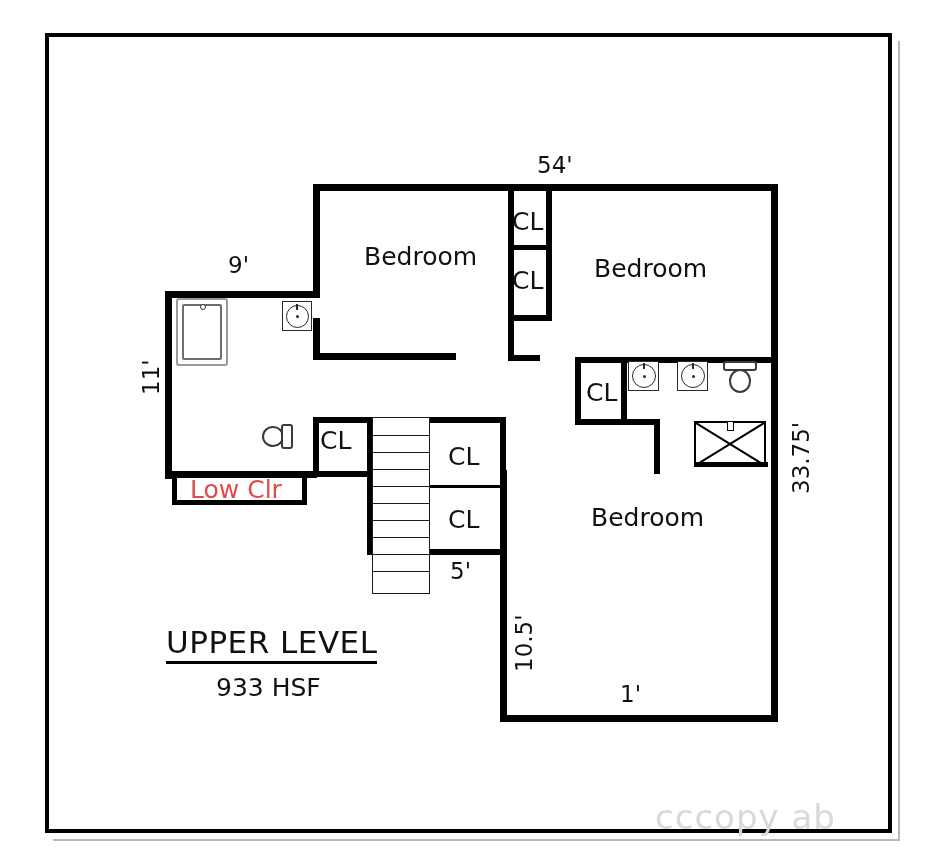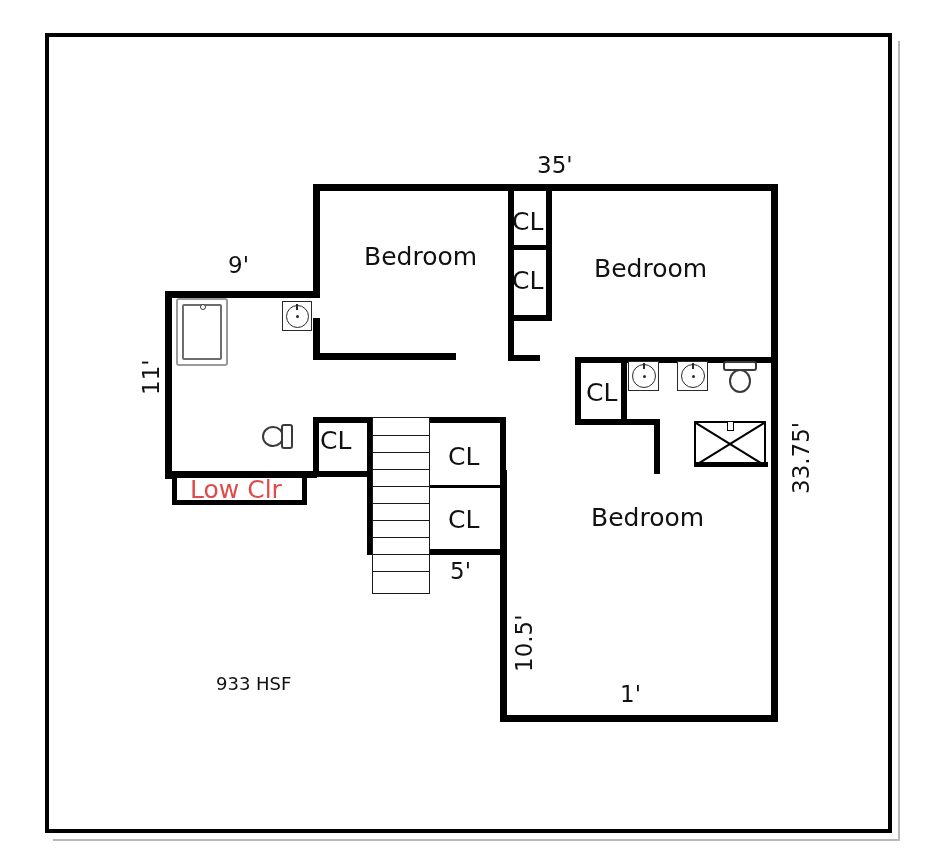--- a/index.html
+++ b/index.html
@@ -61,21 +61,21 @@
   .lowclr {
     font-size: 25px;
     color: #e04a4a;
   }
   .title {
     font-size: 31px;
     letter-spacing: 0.5px;
     border-bottom: 3px solid #000000;
     padding-bottom: 3px;
   }
-  .subtitle { font-size: 18px; }
+  .subtitle { font-size: 25px; }
 
   
   .tub-outer {
     position: absolute;
     border: 2px solid #9a9a9a;
     border-radius: 3px;
     background: #ffffff;
   }
   .tub-inner {
     position: absolute;
@@ -281,24 +281,26 @@
   <div class="lbl room-label" style="left:594px; top:256px;">Bedroom</div>
   <div class="lbl room-label" style="left:591px; top:505px;">Bedroom</div>
 
   <div class="lbl cl-label" style="left:512px; top:209px;">CL</div>
   <div class="lbl cl-label" style="left:512px; top:268px;">CL</div>
   <div class="lbl cl-label" style="left:586px; top:380px;">CL</div>
   <div class="lbl cl-label" style="left:320px; top:428px;">CL</div>
   <div class="lbl cl-label" style="left:448px; top:444px;">CL</div>
   <div class="lbl cl-label" style="left:448px; top:507px;">CL</div>
 
-  <div class="lbl dim-label" style="left:537px; top:154px;">35'</div>
+  <div class="lbl dim-label" style="left:537px; top:154px;">54'</div>
   <div class="lbl dim-label" style="left:228px; top:254px;">9'</div>
   <div class="lbl dim-label dim-vert" style="left:140px; top:395px;">11'</div>
   <div class="lbl dim-label dim-vert" style="left:790px; top:494px;">33.75'</div>
   <div class="lbl dim-label" style="left:450px; top:560px;">5'</div>
   <div class="lbl dim-label dim-vert" style="left:513px; top:672px;">10.5'</div>
   <div class="lbl dim-label" style="left:620px; top:683px;">1'</div>
 
+  <div class="lbl title" style="left:166px; top:627px;">UPPER LEVEL</div>
   <div class="lbl subtitle" style="left:216px; top:675px;">933 HSF</div>
 
+  <div id="watermark">cccopy ab</div>
 
 </div>
 
 </body></html>

